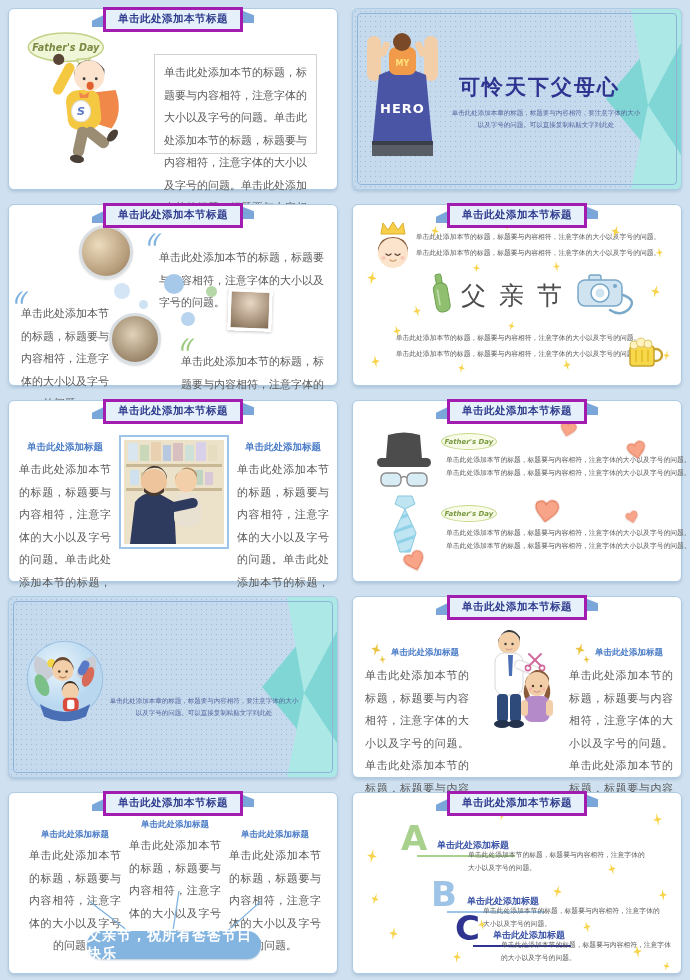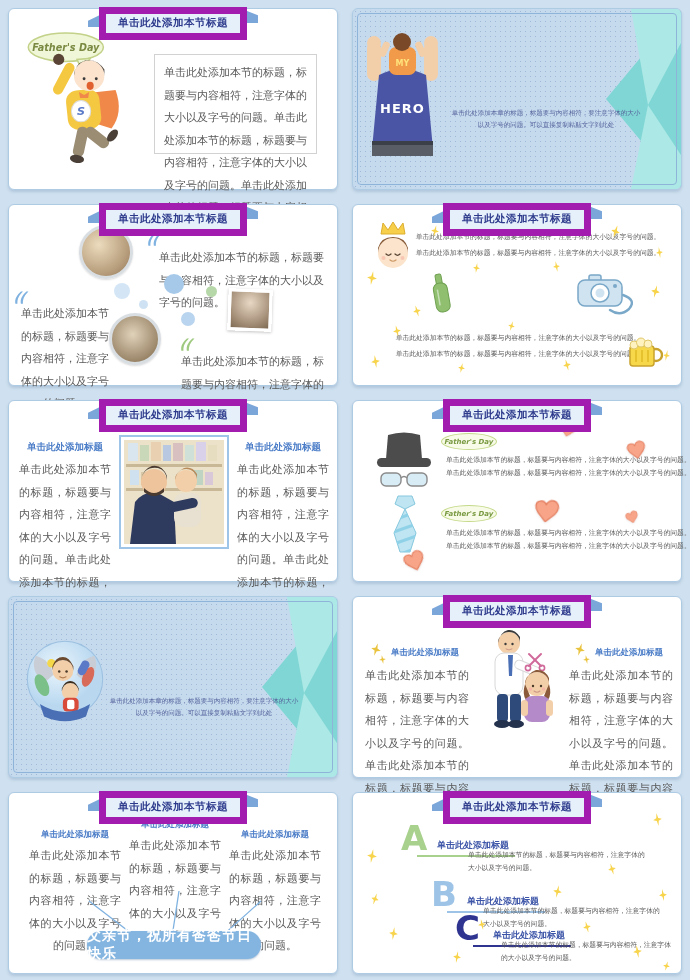--- a/index.html
+++ b/index.html
@@ -8,21 +8,21 @@
   .slide{position:absolute;width:330px;height:182px;background:#fff;border:1px solid #aecbe4;border-radius:6px;box-shadow:0 2px 3px rgba(100,130,170,.28)}
   .slide *{position:absolute}
   .cover{overflow:hidden;background-color:#c6daee;background-image:radial-gradient(rgba(130,160,200,.55) .6px,transparent 1px);background-size:5px 5px}
   .inner-frame{inset:4px;border:1px solid #8fb4d9;border-radius:4px;pointer-events:none}
   
   .banner{top:-2px;left:50%;transform:translateX(-50%);display:flex;align-items:flex-start;z-index:6}
   .banner span{position:static}
   .fold{width:16px;height:14px;background:#7ba6da}
   .fl{clip-path:polygon(100% 0,100% 100%,0 100%,0 55%);margin-right:-5px;margin-top:6px}
   .fr{clip-path:polygon(0 0,100% 45%,100% 100%,0 100%);margin-left:-5px;margin-top:-1px;transform:translateY(3px)}
-  .mid{background:#e6f0fb;border:7px solid #a21caf;color:#2d3a8c;font-size:10.5px;font-weight:bold;padding:2px 12px 3px;white-space:nowrap;z-index:1;letter-spacing:.5px}
+  .mid{background:#e6f0fb;border:3px solid #a21caf;color:#2d3a8c;font-size:10.5px;font-weight:bold;padding:2px 12px 3px;white-space:nowrap;z-index:1;letter-spacing:.5px}
   
   .t{font-size:11px;line-height:2.05;color:#585858}
   .j{text-align:justify;text-align-last:center}
   .h{font-size:8.5px;font-weight:bold;color:#4a7cc7}
   .nw{white-space:nowrap;font-size:6.8px;color:#585858}
   .qm{font-style:italic;font-weight:bold;font-size:14px;transform:skewX(-14deg);letter-spacing:-1px}
   .qb{color:#7fb2e0}.qg{color:#9ec97f}
   .sp{background:#f7d44c;clip-path:polygon(50% 0,61% 39%,100% 50%,61% 61%,50% 100%,39% 61%,0 50%,39% 39%)}
   .gold{background:#e9c33d}
   .dot{border-radius:50%}
@@ -91,20 +91,21 @@
     <path d="M14,44 Q37,32 61,44 L68,118 L7,118 Z" fill="#4a55a5"></path>
     <rect x="24" y="16" width="27" height="28" rx="7" fill="#f09a4a"></rect>
     <circle cx="37" cy="11" r="9" fill="#7a4a28"></circle>
     <rect x="16" y="10" width="7" height="16" rx="3.5" fill="#f3cfa9" transform="rotate(24 19 18)"></rect>
     <rect x="52" y="10" width="7" height="16" rx="3.5" fill="#f3cfa9" transform="rotate(-24 56 18)"></rect>
     <text x="37.5" y="35" font-size="8" font-weight="bold" fill="#ffe27a" text-anchor="middle">MY</text>
     <text x="37.5" y="82" font-size="13" font-weight="bold" fill="#ffffff" letter-spacing="1" text-anchor="middle">HERO</text>
     <rect x="7" y="110" width="61" height="5" fill="#3a3f48"></rect>
     <rect x="7" y="114" width="61" height="11" fill="#585d66"></rect>
   </svg>
+  <div class="cover-title" style="left:106px;top:64px">可怜天下父母心</div>
   <div class="cover-sub" style="left:98px;top:98px;width:190px">单击此处添加本章的标题，标题要与内容相符，要注意字体的大小以及字号的问题。可以直接复制粘贴文字到此处</div>
   <i class="inner-frame"></i>
 </section>
 
 <section class="slide" style="left:8px;top:204px">
   <div class="banner">
     <span class="fold fl"></span>
     <span class="mid">单击此处添加本节标题</span>
     <span class="fold fr"></span>
   </div>
@@ -139,20 +140,21 @@
     <circle cx="14.5" cy="38" r="2" fill="#f7c2b0" opacity=".85"></circle>
       <circle cx="33.5" cy="38" r="2" fill="#f7c2b0" opacity=".85"></circle>
   </svg>
   <div class="nw" style="left:0;width:330px;top:27px;text-align:center;text-indent:40px">单击此处添加本节的标题，标题要与内容相符，注意字体的大小以及字号的问题。</div>
   <div class="nw" style="left:0;width:330px;top:43px;text-align:center;text-indent:40px">单击此处添加本节的标题，标题要与内容相符，注意字体的大小以及字号的问题。</div>
   <svg style="left:78px;top:68px;transform:rotate(-10deg)" width="20" height="40" viewBox="0 0 20 40">
     <rect x="7" y="1" width="6" height="11" rx="2" fill="#8fbf6f" stroke="#6fa050"></rect>
     <rect x="3" y="10" width="14" height="29" rx="6" fill="#8fbf6f" stroke="#6fa050"></rect>
     <line x1="7" y1="16" x2="7" y2="32" stroke="#ffffff" stroke-width="1.5" opacity=".5"></line>
   </svg>
+  <div style="left:108px;top:74px;font-size:25px;color:#4d4d4d;letter-spacing:13px;white-space:nowrap">父亲节</div>
   <svg style="left:224px;top:66px" width="56" height="44" viewBox="0 0 56 44">
     <path d="M46,24 q14,5 6,14 q-9,8 -19,1" stroke="#7aa8c8" stroke-width="2.4" fill="none" stroke-linecap="round"></path>
     <rect x="12" y="4" width="12" height="8" rx="2" fill="#cfe3f0" stroke="#7aa8c8" stroke-width="1.5"></rect>
     <rect x="1" y="9" width="44" height="26" rx="7" fill="#cfe3f0" stroke="#7aa8c8" stroke-width="1.5"></rect>
     <circle cx="23" cy="22" r="9" fill="#ffffff" stroke="#7aa8c8" stroke-width="1.5"></circle>
     <circle cx="23" cy="22" r="4.5" fill="#cfe3f0"></circle>
     <circle cx="38" cy="15" r="2" fill="#7aa8c8"></circle>
   </svg>
   <div class="nw" style="left:0;width:330px;top:128px;text-align:center">单击此处添加本节的标题，标题要与内容相符，注意字体的大小以及字号的问题。</div>
   <div class="nw" style="left:0;width:330px;top:144px;text-align:center">单击此处添加本节的标题，标题要与内容相符，注意字体的大小以及字号的问题。</div>

